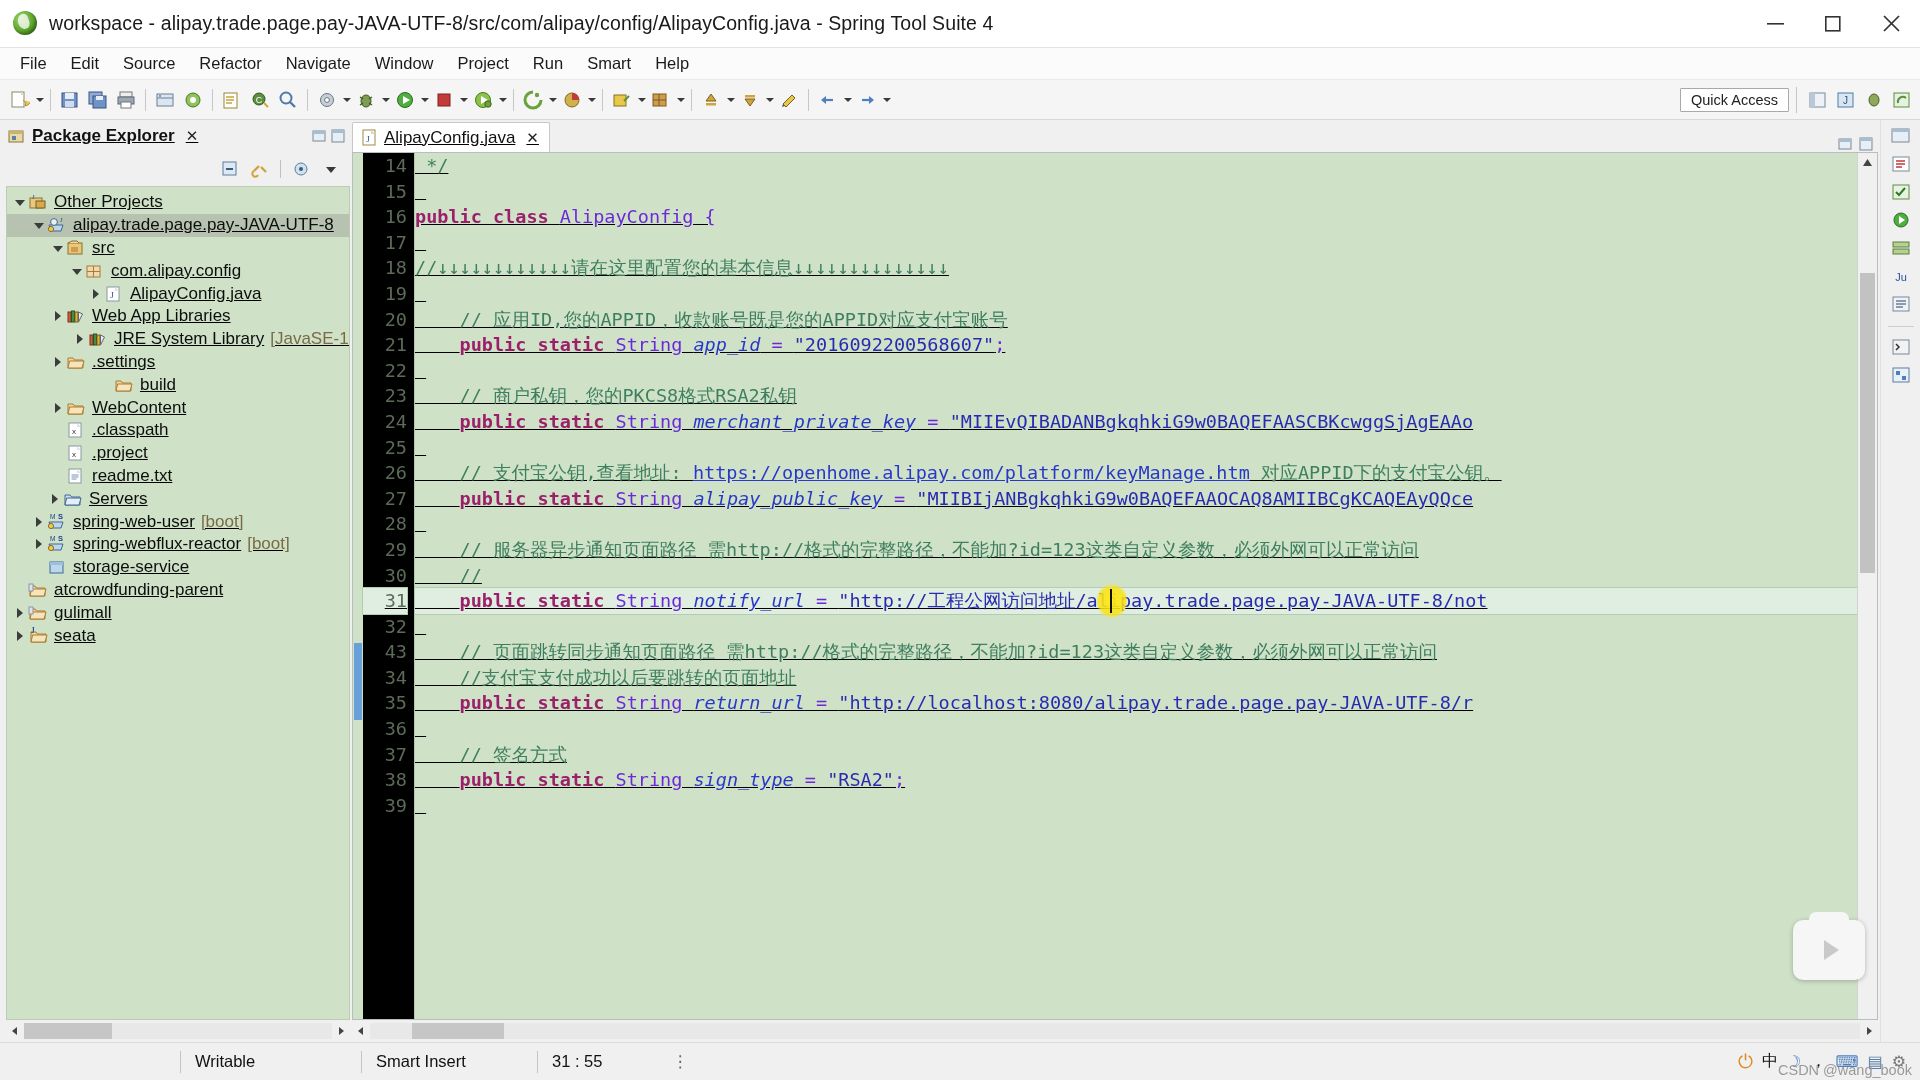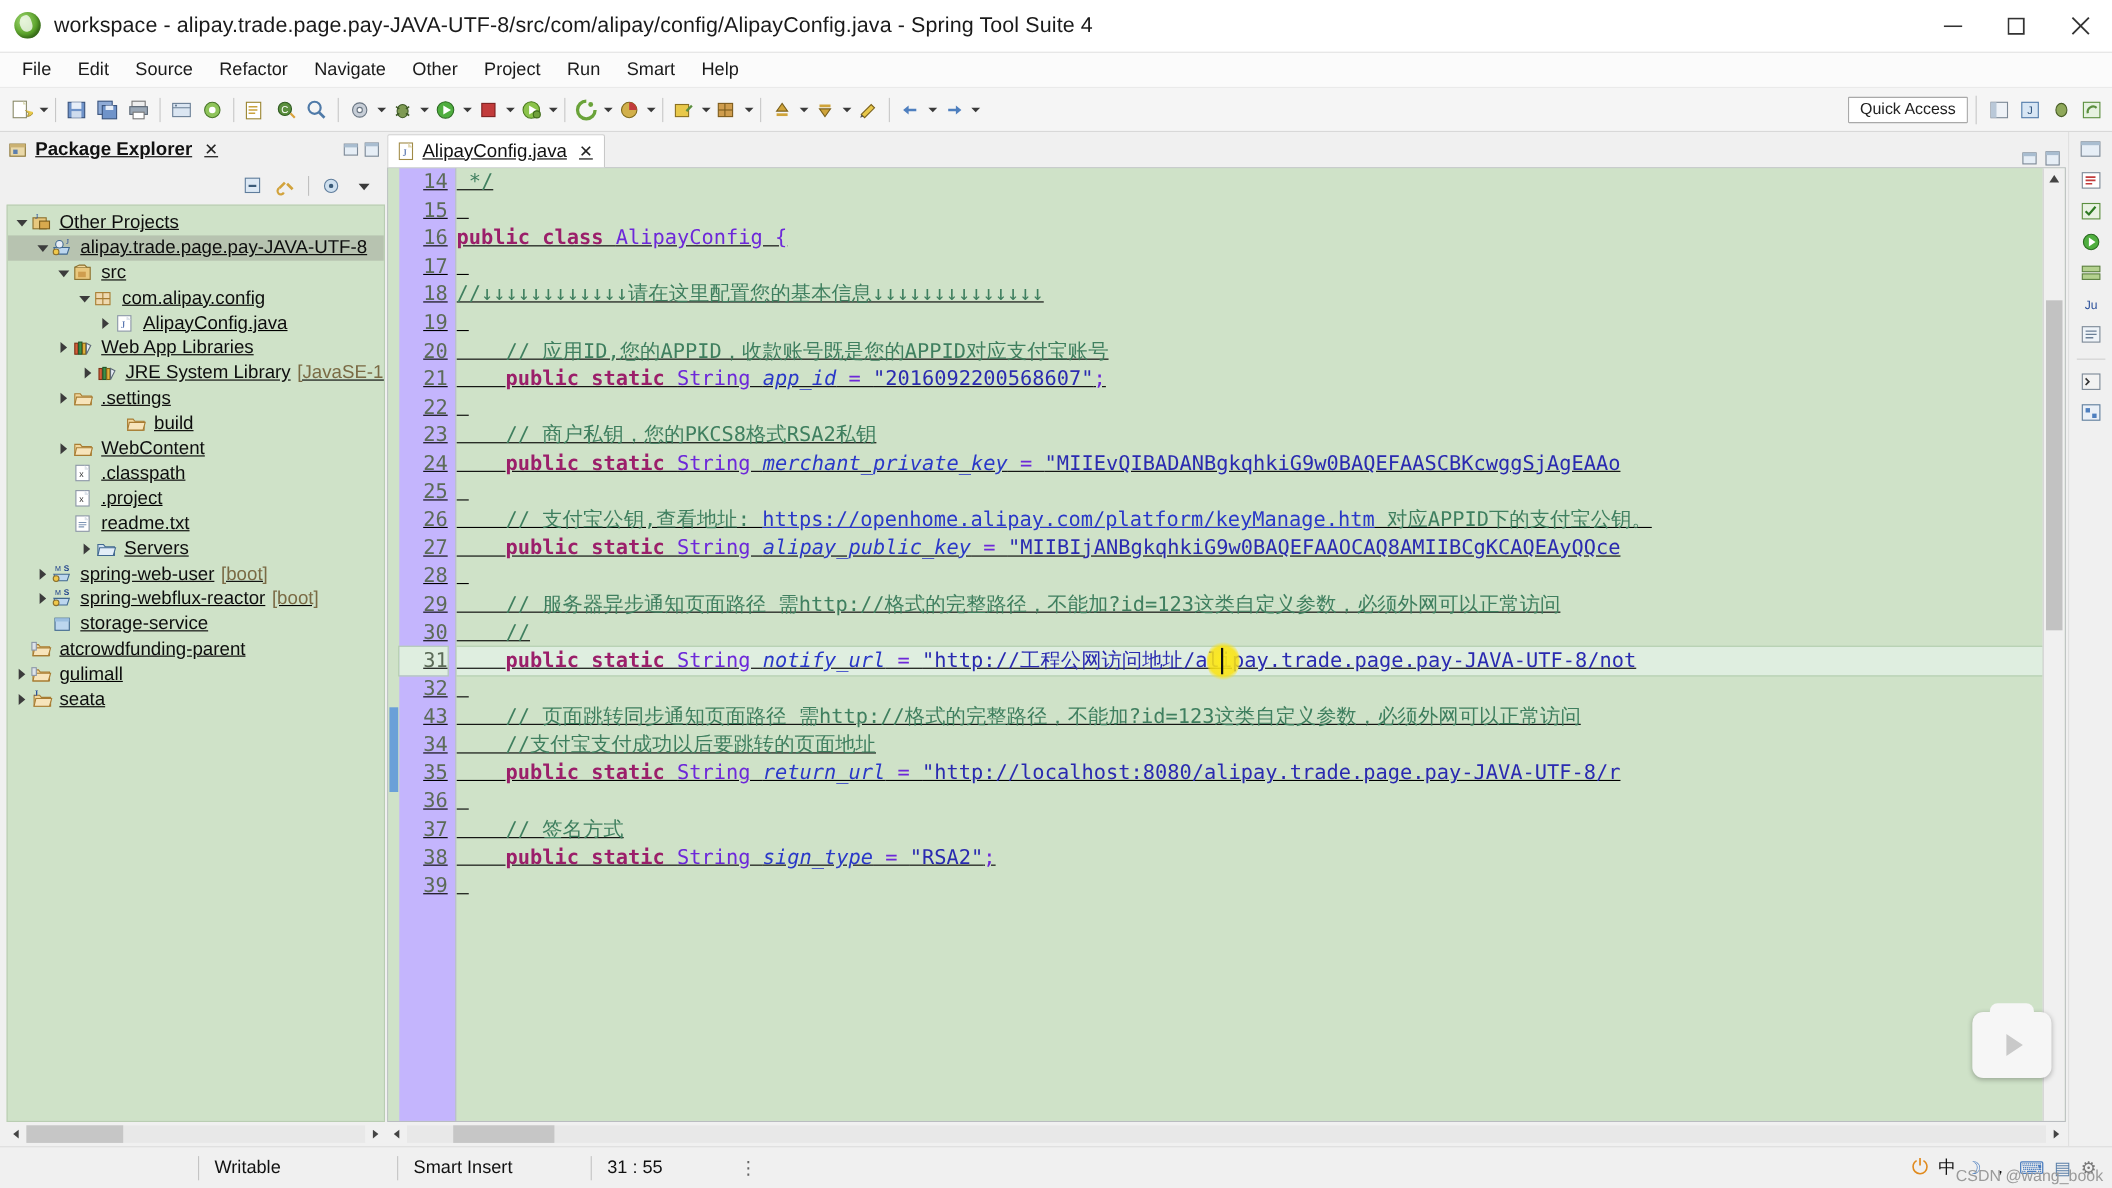--- a/index.html
+++ b/index.html
@@ -128,21 +128,21 @@
   .ed-tab {
     height:30px; display:flex; align-items:center; gap:7px; padding:0 10px 0 9px;
     background:#ffffff; border:1px solid #c8c8c8; border-bottom:none; font-size:17px; color:#111;
     border-radius:2px 2px 0 0;
   }
   .ed-tab .jico { width:15px;height:17px; position:relative;}
   .ed-tabbar-right { margin-left:auto; display:flex; align-items:center; gap:5px; padding-right:6px; }
 
   .ed-wrap { flex:1 1 auto; display:flex; min-height:0; border:1px solid #b9bcc0; margin-right:2px; background:#cfe2c8;}
   .gutter {
-    width:52px; background:#c4b5fd; color:#5c6b58; font-family:"DejaVu Sans Mono", monospace;
+    width:52px; background:#000000; color:#5c6b58; font-family:"DejaVu Sans Mono", monospace;
     font-size:18.5px; text-align:right; padding-right:7px; flex:0 0 52px; border-right:1px solid #b4c6ae;
     position:relative;
   }
   .marker-col { width:10px; background:#cfe2c8; flex:0 0 10px; position:relative;}
   .marker-bar { position:absolute; left:1px; width:8px; background:#6aa0d8; }
   .code {
     flex:1 1 auto; background:#cfe2c8; overflow:hidden; position:relative;
     font-family:"DejaVu Sans Mono", monospace; font-size:18.5px; white-space:pre;
   }
   .ln { height:25.6px; line-height:25.6px; }
@@ -233,21 +233,21 @@
       </div>
     </div>
   </div>
 
   <div class="menubar">
     <div class="menu-item">File</div>
     <div class="menu-item">Edit</div>
     <div class="menu-item">Source</div>
     <div class="menu-item">Refactor</div>
     <div class="menu-item">Navigate</div>
-    <div class="menu-item">Other</div>
+    <div class="menu-item">Window</div>
     <div class="menu-item">Project</div>
     <div class="menu-item">Run</div>
     <div class="menu-item">Smart</div>
     <div class="menu-item">Help</div>
   </div>
 
   <div class="toolbar">
     <div class="tbtn">
       <svg width="20" height="20">
           <rect x="2" y="2" width="12" height="15" fill="#fff" stroke="#8a8a6a"></rect>
@@ -631,21 +631,21 @@
           </div>
           <div class="tnode" style="padding-left: 42px;">
             <span class="twist "></span>
             <span class="tico"><svg width="20" height="18">
                 <rect x="3" y="2" width="12" height="14" fill="#fff" stroke="#8b96a6"></rect>
                 <polygon points="11,2 15,6 11,6" fill="#dde3ea"></polygon>
                 <path d="M5.5 8h7M5.5 10h7M5.5 12h5" stroke="#7d95b5" stroke-width="1"></path>
               </svg></span>
             <span class="tlabel">readme.txt</span>
           </div>
-          <div class="tnode" style="padding-left: 39px; margin-left: 24px;">
+          <div class="tnode" style="padding-left: 39px;">
             <span class="twist closed"></span>
             <span class="tico"><svg width="20" height="18">
                 <path d="M2 5 h5 l1.6 2 H17 v8 H2z" fill="#cfe0f0" stroke="#40688f"></path>
                 <path d="M3.6 8 H18 l-2 7 H2z" fill="#e3eef8" stroke="#40688f"></path>
               </svg></span>
             <span class="tlabel">Servers</span>
           </div>
           <div class="tnode" style="padding-left: 23px;">
             <span class="twist closed"></span>
             <span class="tico"><svg width="20" height="18">

